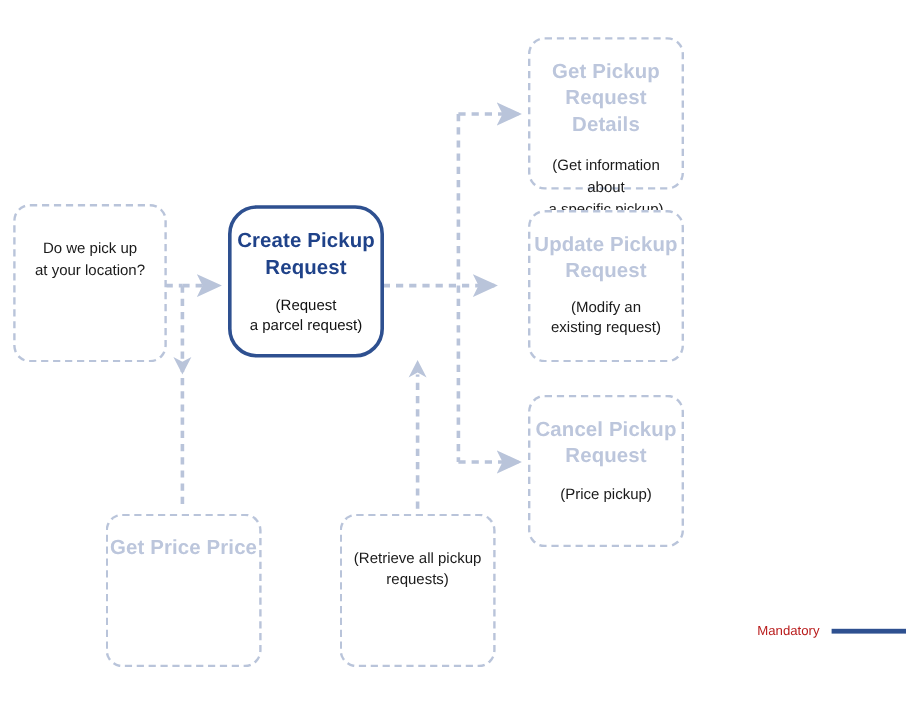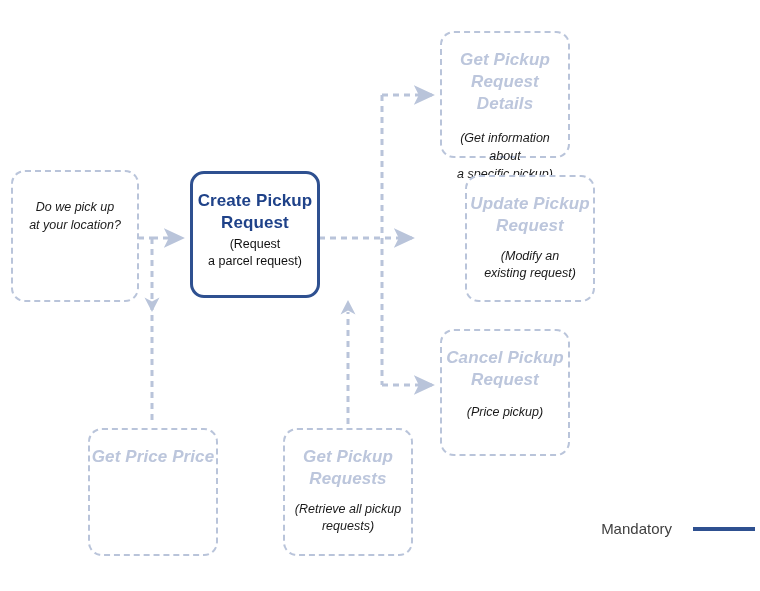--- a/index.html
+++ b/index.html
@@ -33,46 +33,45 @@
     flex-direction: column;
     align-items: center;
     justify-content: flex-start;
     text-align: center;
     background: #ffffff;
   }
   .node.optional {
     border: 2px dashed #b9c4da;
     border-radius: 14px;
     padding-top: 16px;
-    font-style: italic;
   }
   .node.mandatory {
     border: 3px solid #2e5090;
-    border-radius: 14px;
+    border-radius: 24px;
     padding-top: 16px;
   }
   .node-title {
     font-size: 17px;
     font-weight: bold;
     line-height: 1.28;
     letter-spacing: .1px;
   }
   .optional .node-title { color: #bcc6dc; }
   .mandatory .node-title { color: #1f4289; }
 
   .node-desc {
     font-size: 12.5px;
     line-height: 1.42;
     color: #1a1a1a;
     margin-top: 11px;
     padding: 0 7px;
   }
   .mandatory .node-desc {
     color: #111111;
-    margin-top: 2px;
+    margin-top: 12px;
   }
 
   
   #legend {
     position: absolute;
     left: 600px;
     top: 520px;
     width: 155px;
     height: 45px;
   }
@@ -80,23 +79,23 @@
     position: absolute;
     right: 0;
     display: flex;
     align-items: center;
     justify-content: flex-end;
     width: 155px;
   }
   .legend-row.r0 { top: 0px; }
   .legend-row.r1 { top: 21px; }
   .legend-label {
-    font-size: 15px;
-    color: #404040;
-    margin-right: 21px;
+    font-size: 11px;
+    color: #b91c1c;
+    margin-right: 10px;
     white-space: nowrap;
   }
   .legend-swatch { width: 62px; height: 10px; position: relative; }
   .legend-swatch .bar {
     position: absolute;
     left: 0; right: 0; top: 3px;
     height: 4px;
   }
   .legend-swatch.solid .bar { background: #2e5090; }
   .legend-swatch.dashed .bar {
@@ -155,41 +154,40 @@
   </div>
 
   <div class="node optional" style="left:440px; top:31px; width:130px; height:127px;">
     <div class="node-title">Get Pickup Request Details</div>
     <div class="node-desc" style="margin-top:16px;">
       <span>(Get information about</span><br>
       <span>a specific pickup)</span>
     </div>
   </div>
 
-  <div class="node optional" style="left:465px; top:175px; width:130px; height:127px;">
+  <div class="node optional" style="left:440px; top:175px; width:130px; height:127px;">
     <div class="node-title">Update Pickup Request</div>
     <div class="node-desc">
       <span>(Modify an</span><br>
       <span>existing request)</span>
     </div>
   </div>
 
   <div class="node optional" style="left:440px; top:329px; width:130px; height:127px;">
     <div class="node-title">Cancel Pickup Request</div>
     <div class="node-desc" style="margin-top:13px;">
       <span>(Price pickup)</span>
     </div>
   </div>
 
   <div class="node optional" style="left:88px; top:428px; width:130px; height:128px;">
     <div class="node-title">Get Price Price</div>
   </div>
 
   <div class="node optional" style="left:283px; top:428px; width:130px; height:128px;">
-    <div class="node-title">Get Pickup Requests</div>
     <div class="node-desc">
       <span>(Retrieve all pickup</span><br>
       <span>requests)</span>
     </div>
   </div>
 
   <div id="legend">
     <div class="legend-row r0">
       <span class="legend-label">Mandatory</span>
       <span class="legend-swatch solid">

